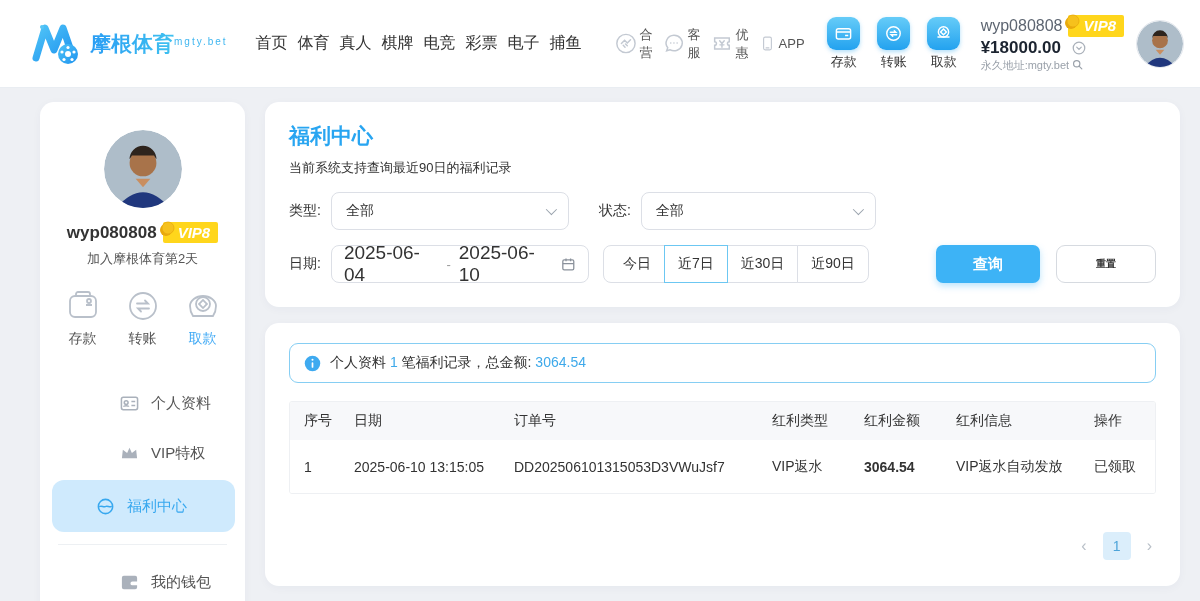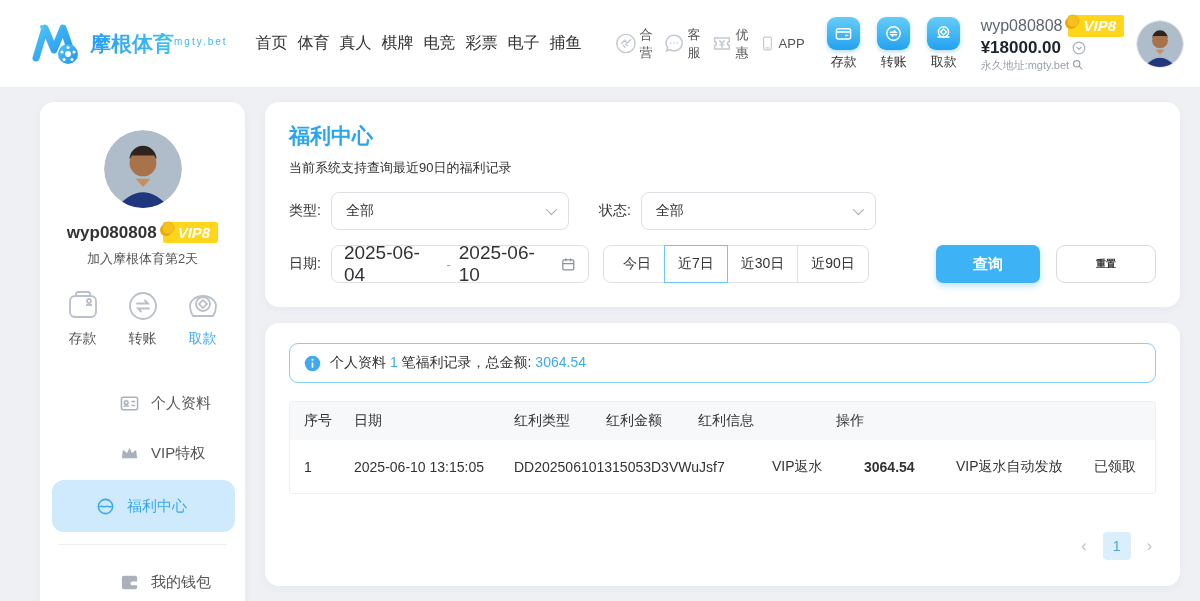--- a/index.html
+++ b/index.html
@@ -438,20 +438,21 @@
           <span class="hl">1</span>
           <span>笔福利记录，总金额:</span>
           <span class="hl">3064.54</span>
         </span>
       </div>
 
       <div class="tbl">
         <div class="t-row t-head">
           <span class="t-cell c0">序号</span>
           <span class="t-cell c1">日期</span>
+          <span class="t-cell c2">订单号</span>
           <span class="t-cell c3">红利类型</span>
           <span class="t-cell c4">红利金额</span>
           <span class="t-cell c5">红利信息</span>
           <span class="t-cell c6">操作</span>
         </div>
         <div class="t-row t-body">
           <span class="t-cell c0">1</span>
           <span class="t-cell c1">2025-06-10 13:15:05</span>
           <span class="t-cell c2">DD202506101315053D3VWuJsf7</span>
           <span class="t-cell c3">VIP返水</span>

